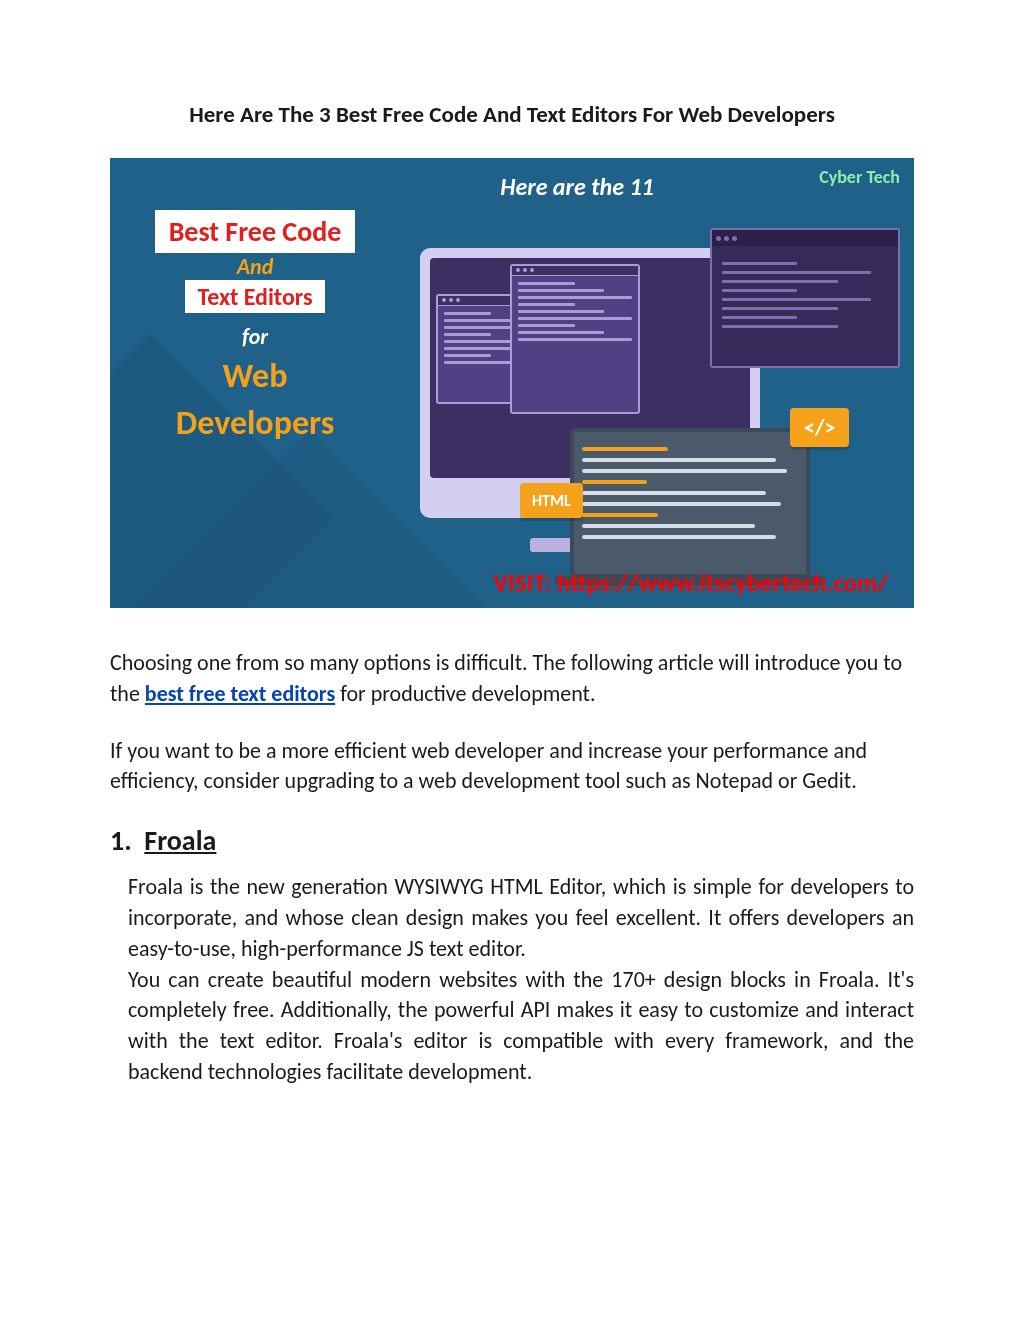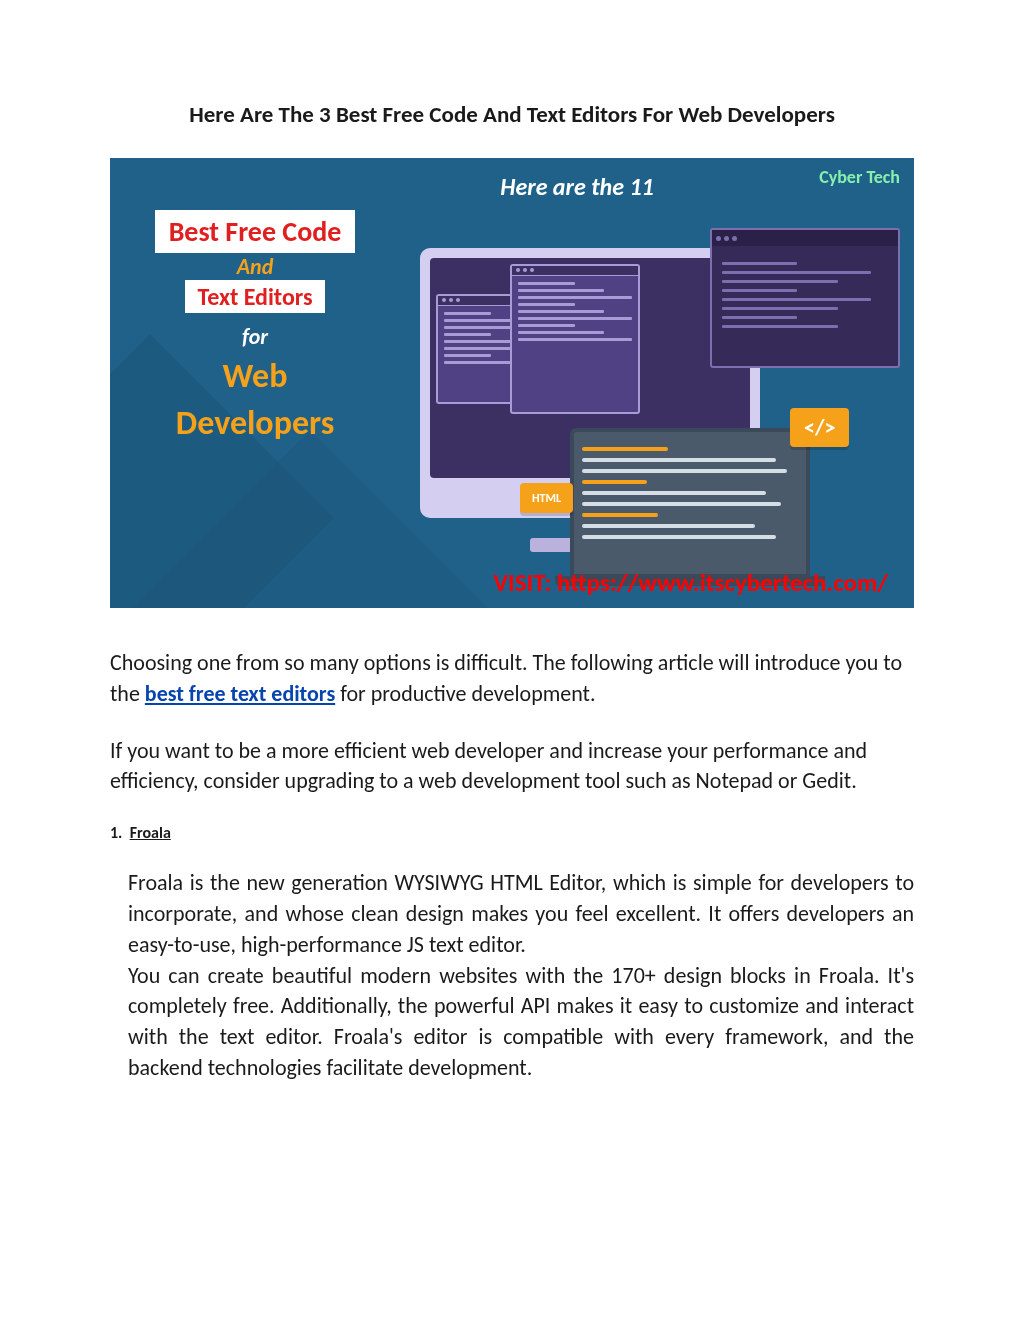--- a/index.html
+++ b/index.html
@@ -193,42 +193,42 @@
     border-radius: 0 0 5px 5px;
   }
   
   .tag {
     position: absolute;
     background: #f6a11a;
     color: #fff;
     font-weight: 700;
     padding: 8px 12px;
     border-radius: 4px;
-    font-size: 12px;
+    font-size: 16px;
     box-shadow: 0 3px 0 rgba(0,0,0,.15);
   }
   .tag.html { left: 100px; top: 255px; }
   .tag.code { left: 370px; top: 180px; font-size: 22px; padding: 6px 14px; }
   
   .para {
     font-size: 22px;
     line-height: 1.4;
     margin-bottom: 26px;
     color: #1a1a1a;
   }
   .link {
     color: #0645ad;
     font-weight: 700;
     text-decoration: underline;
     cursor: pointer;
   }
   .section-num {
-    font-size: 16px;
-    font-weight: 700;
-    margin-bottom: 26px;
+    font-size: 28px;
+    font-weight: 700;
+    margin-bottom: 14px;
   }
   .section-num .stitle { text-decoration: underline; }
   .justify { text-align: justify; margin-left: 18px; }
   .tight { margin-bottom: 0; }
 </style>
 </head>
 <body>
 
 <h1 class="page-title">Here Are The 3 Best Free Code And Text Editors For Web Developers</h1>
 

